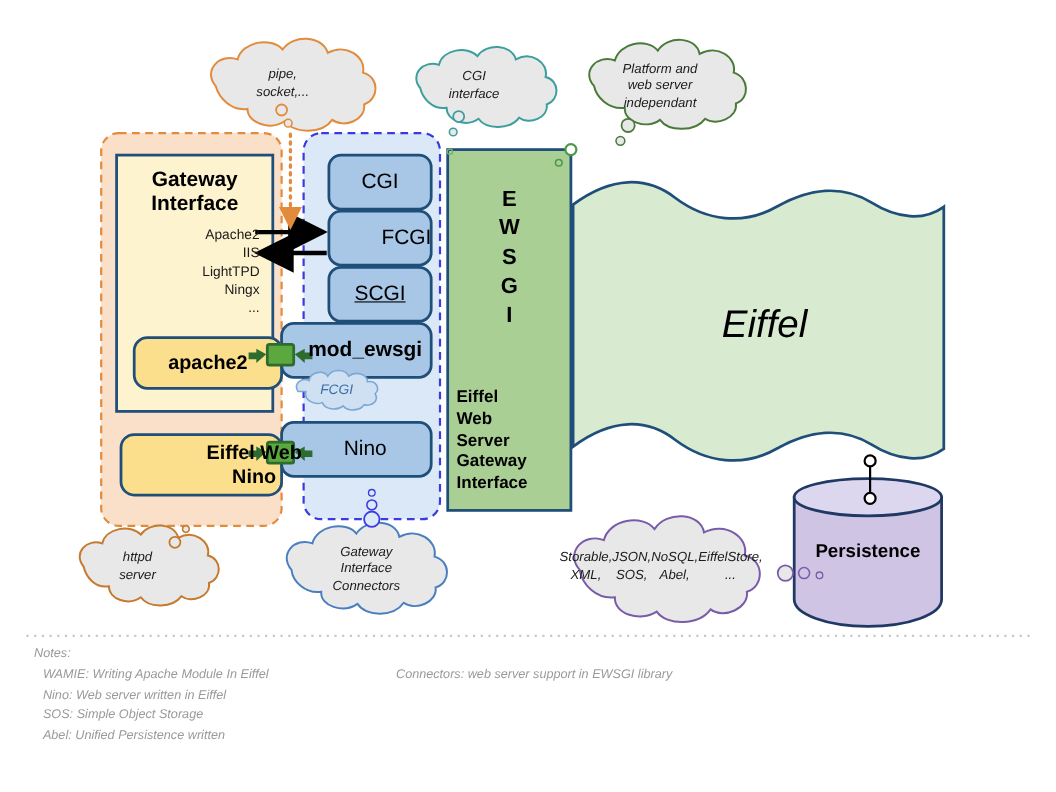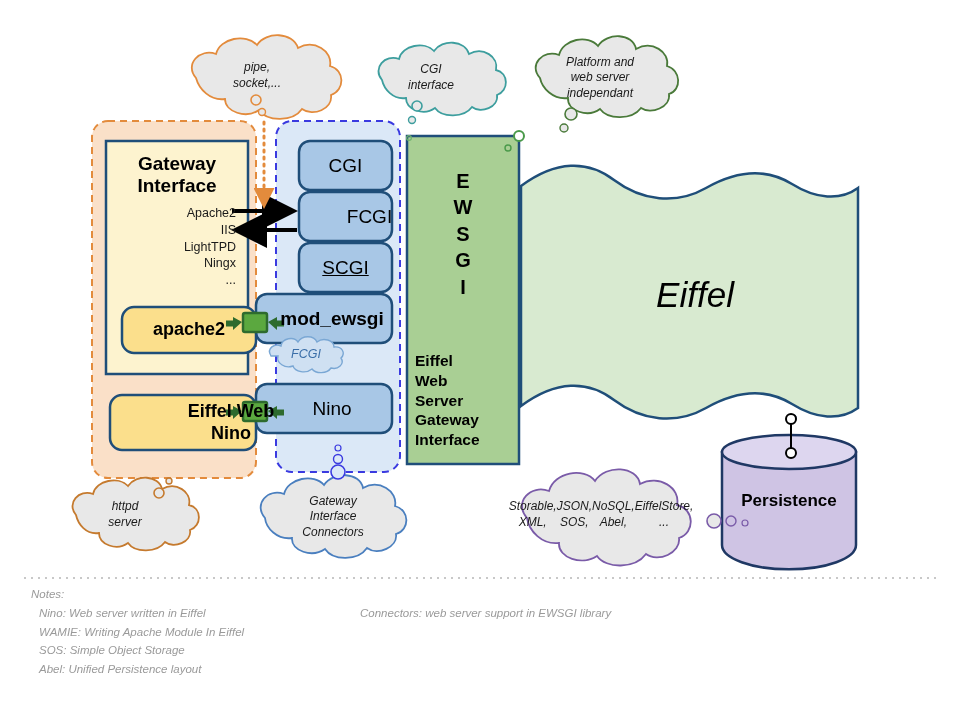--- a/index.html
+++ b/index.html
@@ -252,23 +252,23 @@
 <div class="lbl ctr t-cloud" style="left:536px;top:481px;width:130px;height:68px;">
   <div>Storable, XML,</div>
   <div>JSON, SOS,</div>
   <div>NoSQL, Abel,</div>
   <div>EiffelStore, ...</div>
 </div>
 
 <div class="lbl t-notes-h" style="left:31px;top:588px;">Notes:</div>
 
 <div class="lbl t-notes" style="left:39px;top:604px;width:330px;">
+  <div>WAMIE: Writing Apache Module In Eiffel</div>
   <div>Nino: Web server written in Eiffel</div>
-  <div>WAMIE: Writing Apache Module In Eiffel</div>
   <div>SOS: Simple Object Storage</div>
-  <div>Abel: Unified Persistence layout</div>
+  <div>Abel: Unified Persistence written</div>
 </div>
 
 <div class="lbl t-notes" style="left:360px;top:604px;width:420px;">
   <div>Connectors: web server support in EWSGI library</div>
 </div>
 
 </div>
 
 </body></html>

